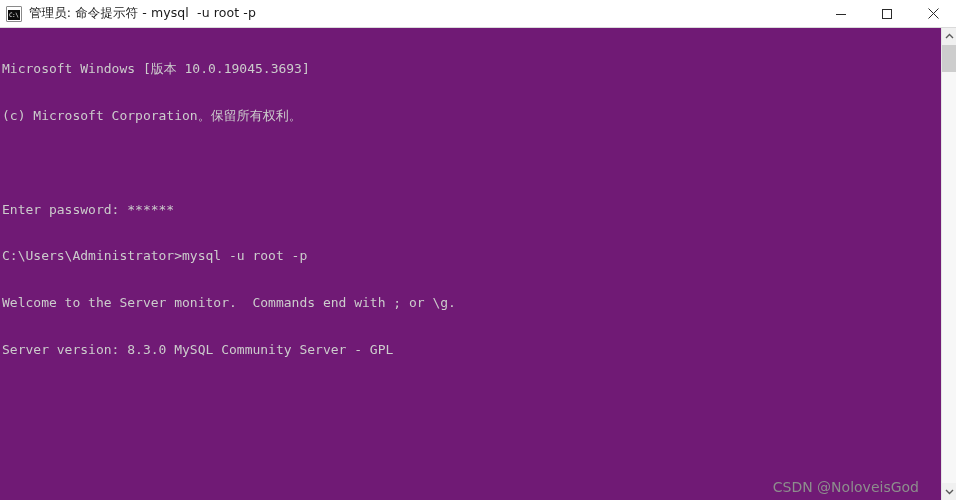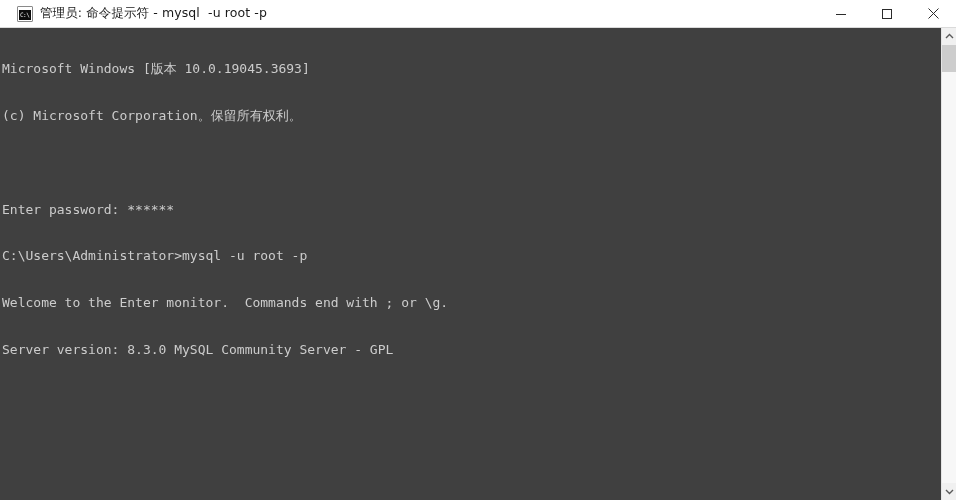--- a/index.html
+++ b/index.html
@@ -27,21 +27,20 @@
   #titlebar {
     position: absolute;
     left: 0; top: 0;
     width: 956px;
     height: 28px;
     background: #ffffff;
     border-bottom: 1px solid #dadada;
     box-sizing: border-box;
     display: flex;
     align-items: center;
-    padding-left: 11px;
   }
   #title-icon {
     width: 16px;
     height: 16px;
     margin-left: 6px;
     margin-right: 7px;
     flex: 0 0 auto;
     position: relative;
     background: #ffffff;
     border: 1px solid #8a8a8a;
@@ -88,21 +87,21 @@
   }
   .win-btn svg { display: block; }
 
   
   #console {
     position: absolute;
     left: 0;
     top: 28px;
     width: 941px;
     height: 472px;
-    background: #404040;
+    background: #701a75;
     overflow: hidden;
   }
   #console-lines {
     padding: 2px 0 0 2px;
     font-family: "DejaVu Sans Mono", "Liberation Mono", monospace;
     font-size: 13px;
     line-height: 15.6px;
     color: #cccccc;
     white-space: pre;
     letter-spacing: 0px;
@@ -196,32 +195,33 @@
     </div>
   </div>
 
   <div id="console">
     <div id="console-lines">
       <div class="cline">Microsoft Windows [版本 10.0.19045.3693]</div>
       <div class="cline">(c) Microsoft Corporation。保留所有权利。</div>
       <div class="cline"></div>
       <div class="cline">Enter password: ******</div>
       <div class="cline">C:\Users\Administrator&gt;mysql -u root -p</div>
-      <div class="cline">Welcome to the Enter monitor.  Commands end with ; or \g.</div>
+      <div class="cline">Welcome to the Server monitor.  Commands end with ; or \g.</div>
       <div class="cline">Server version: 8.3.0 MySQL Community Server - GPL</div>
       <div class="cline"></div>
       
       
       
       
       
       
       
       
     </div>
+    <div id="watermark">CSDN @NoloveisGod</div>
   </div>
 
   <div id="scrollbar">
     <div class="sb-arrow" id="sb-up">
       <svg width="9" height="7" viewBox="0 0 9 7" aria-hidden="true">
         <polyline points="1,5 4.5,1.5 8,5" fill="none" stroke="#5a5a5a" stroke-width="1.4"></polyline>
       </svg>
     </div>
     <div id="sb-thumb"></div>
     <div id="sb-track"></div>

